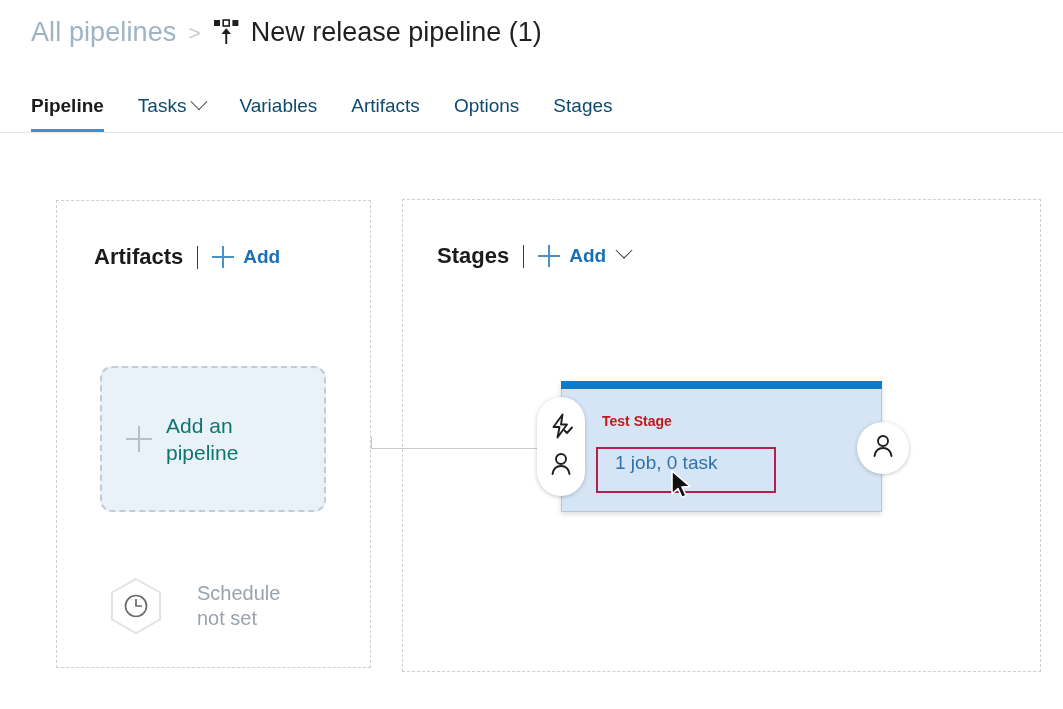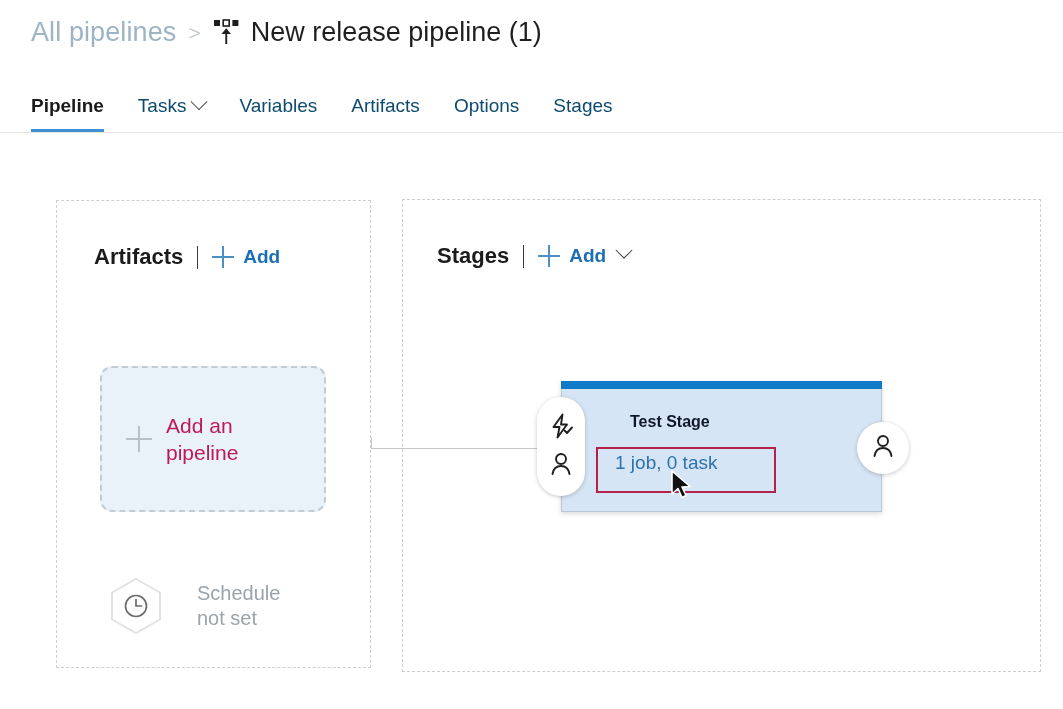--- a/index.html
+++ b/index.html
@@ -200,21 +200,21 @@
     content: "";
     position: absolute;
     background: #b7bfc7;
   }
   .dz-plus::before { left: 0; right: 0; top: 12px; height: 2px; }
   .dz-plus::after  { top: 0; bottom: 0; left: 12px; width: 2px; }
   .dz-text {
     margin-left: 14px;
     font-size: 21px;
     line-height: 27px;
-    color: #be185d;
+    color: #0f766e;
   }
 
   
   .schedule {
     position: absolute;
     left: 108px;
     top: 577px;
     display: flex;
     align-items: center;
     cursor: pointer;
@@ -262,25 +262,25 @@
   .stage-topbar {
     position: absolute;
     left: 561px;
     top: 381px;
     width: 321px;
     height: 8px;
     background: #0f7ac7;
   }
   .stage-name {
     position: absolute;
-    left: 68px;
+    left: 40px;
     top: 32px;
-    font-size: 16px;
+    font-size: 14px;
     font-weight: bold;
-    color: #0f172a;
+    color: #b91c1c;
     white-space: nowrap;
   }
   .stage-sub {
     position: absolute;
     left: 53px;
     top: 71px;
     font-size: 19px;
     color: #2f72ad;
     white-space: nowrap;
     cursor: pointer;

